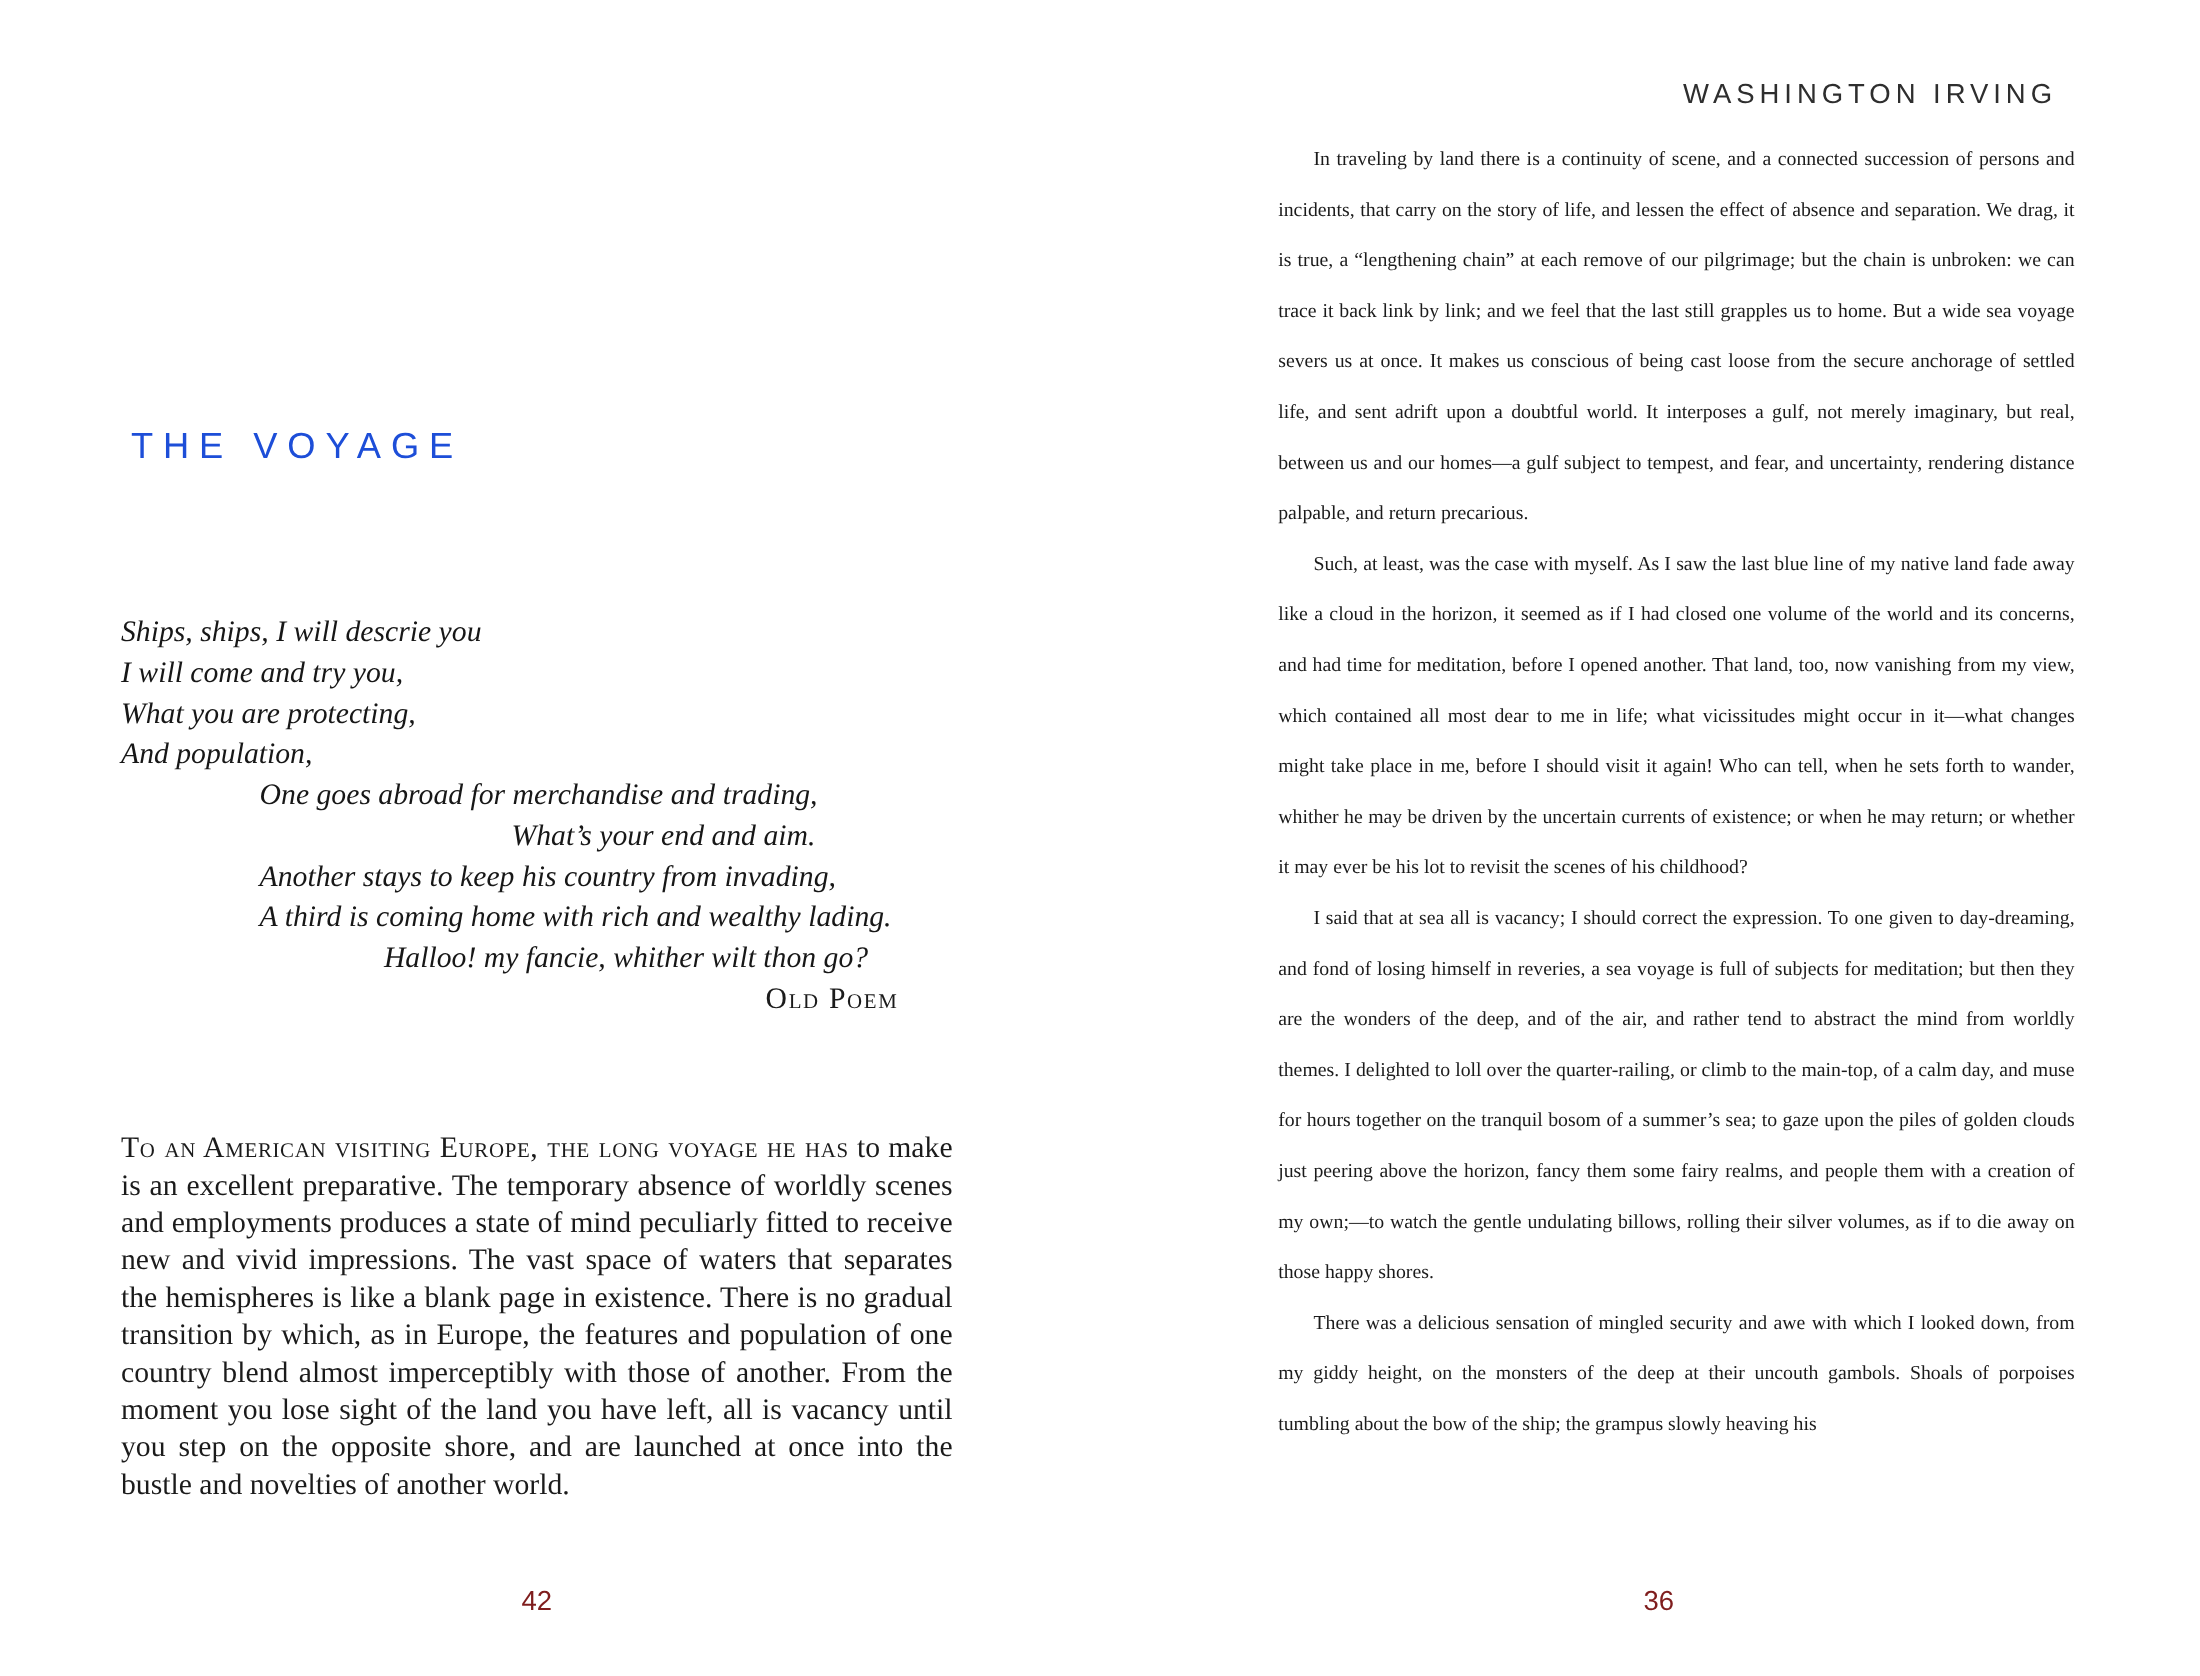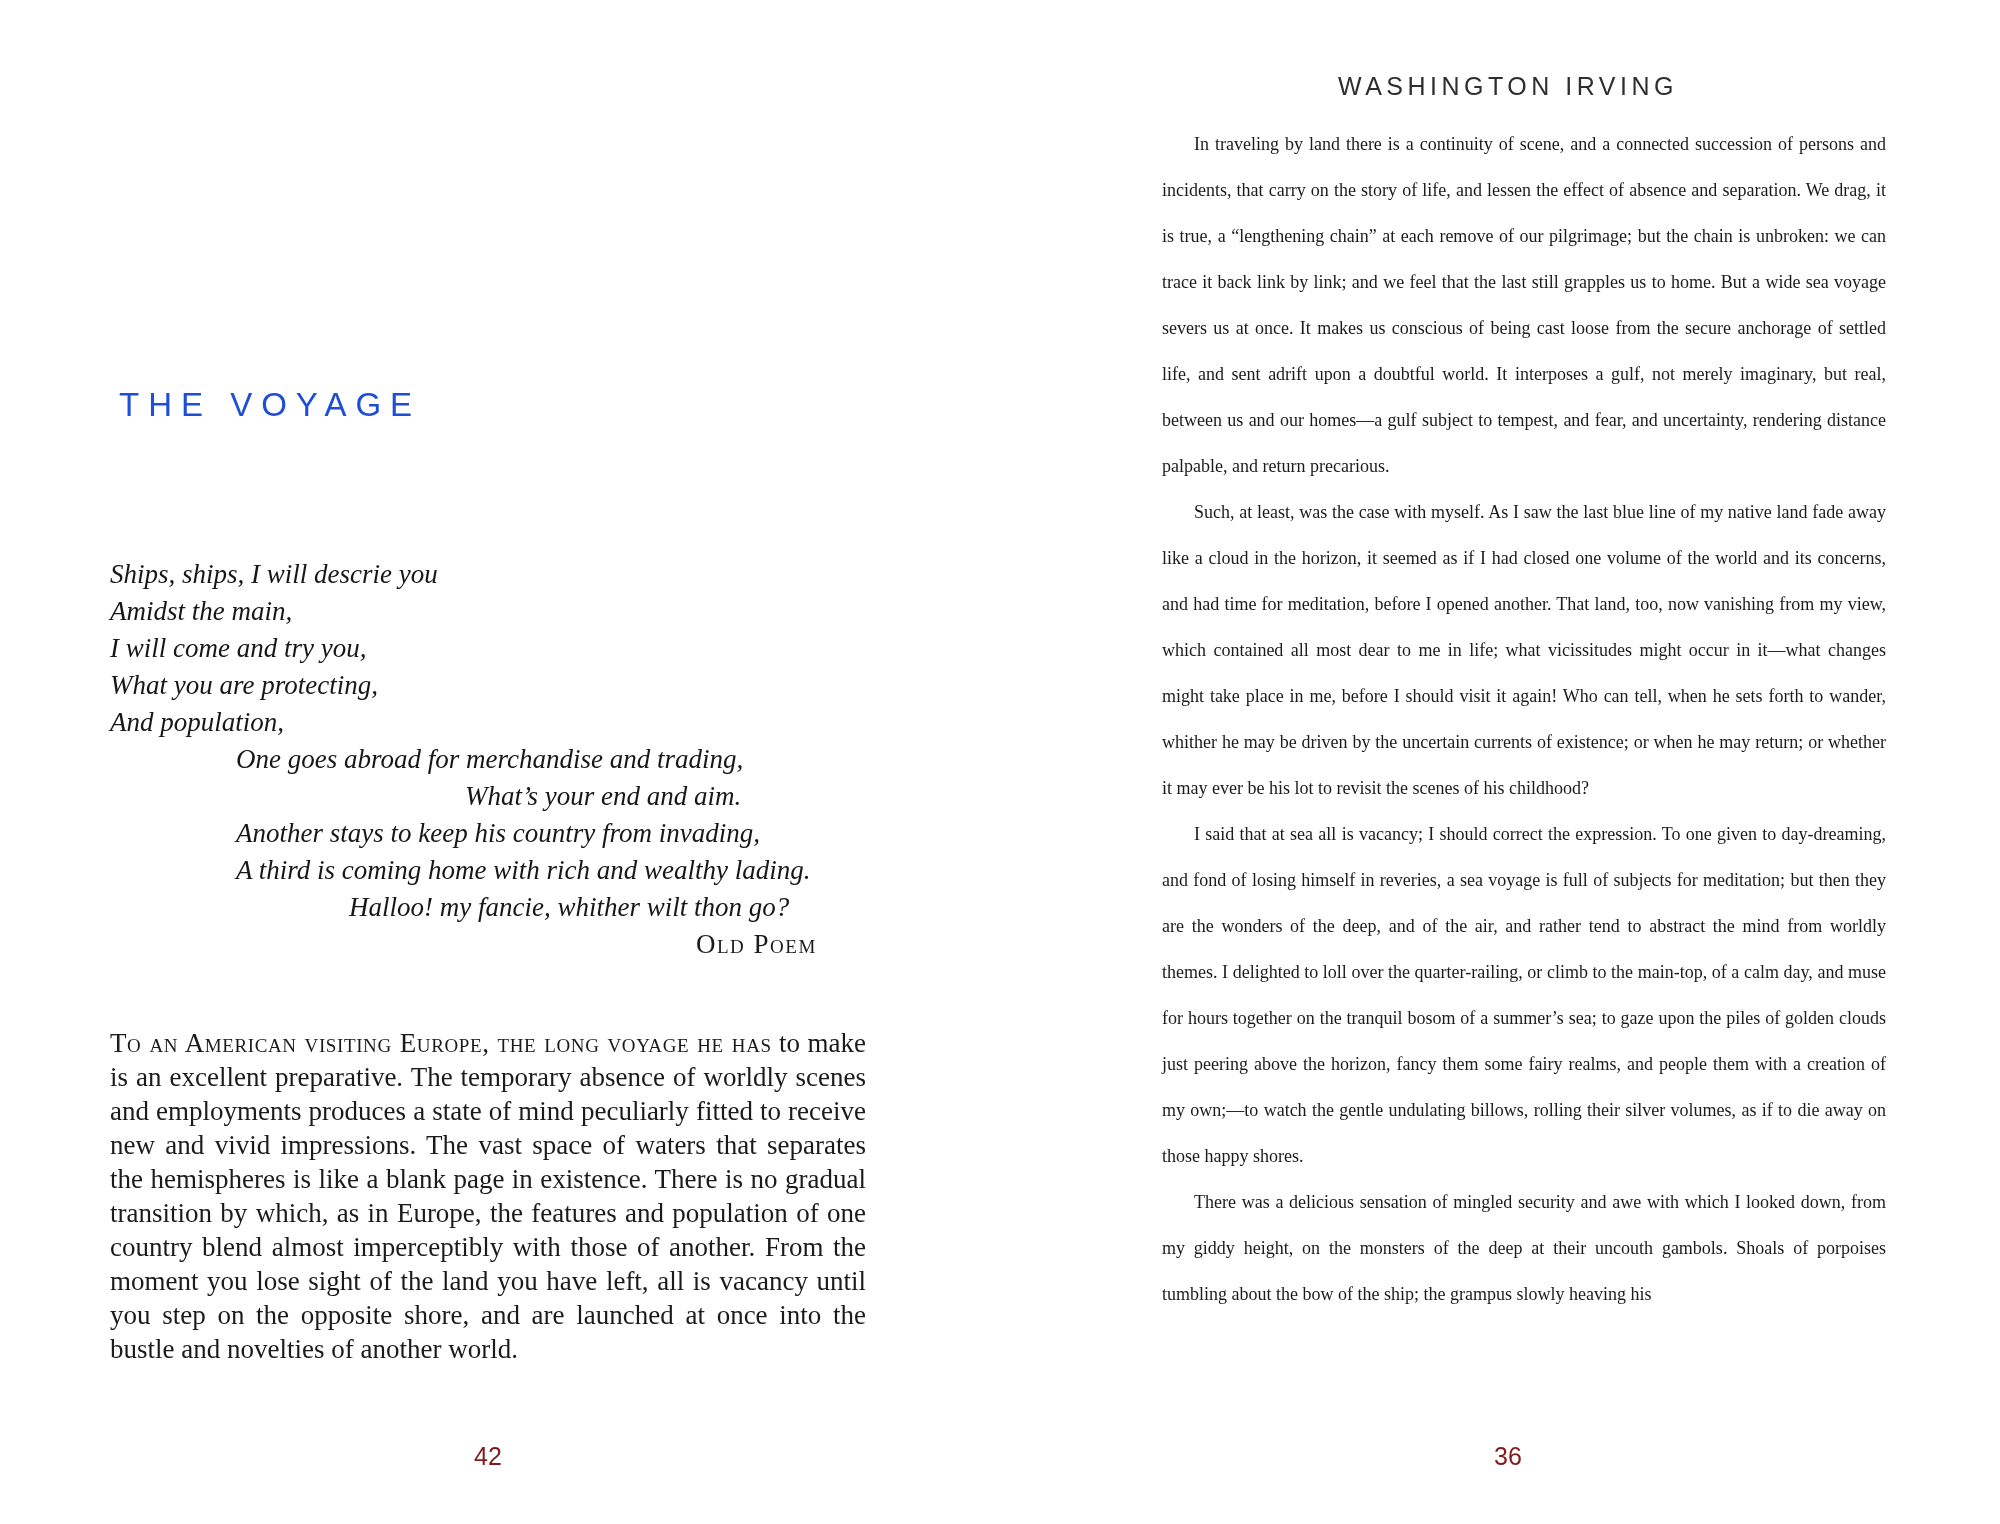--- a/index.html
+++ b/index.html
@@ -60,21 +60,21 @@
     hyphens: auto;
   }
   .smallcaps {
     font-variant: small-caps;
     letter-spacing: 0.6px;
   }
 
   .running-header {
     position: absolute;
     left: 146px; top: 72px; width: 724px;
-    text-align: center;
+    text-align: right;
     font-family: "Liberation Sans", sans-serif;
     font-size: 25px;
     letter-spacing: 4.5px;
     color: #2e2e2e;
   }
 
   .body-col {
     position: absolute;
     left: 162px; top: 121px; width: 724px;
     text-align: justify;
@@ -98,21 +98,20 @@
 </head>
 <body>
 
 <div class="spread">
 
   <section class="page page-left">
     <h1 class="chapter-title">THE VOYAGE</h1>
 
     <div class="poem">
       <div class="poem-line ind-a">Ships, ships, I will descrie you</div>
-      <div class="poem-line ind-a">Amidst the main,</div>
       <div class="poem-line ind-a">I will come and try you,</div>
       <div class="poem-line ind-a">What you are protecting,</div>
       <div class="poem-line ind-a">And population,</div>
       <div class="poem-line ind-c">One goes abroad for merchandise and trading,</div>
       <div class="poem-line ind-b">What’s your end and aim.</div>
       <div class="poem-line ind-c">Another stays to keep his country from invading,</div>
       <div class="poem-line ind-c">A third is coming home with rich and wealthy lading.</div>
       <div class="poem-line ind-h">Halloo! my fancie, whither wilt thon go?</div>
       <div class="poem-line poem-attribution">Old Poem</div>
     </div>

